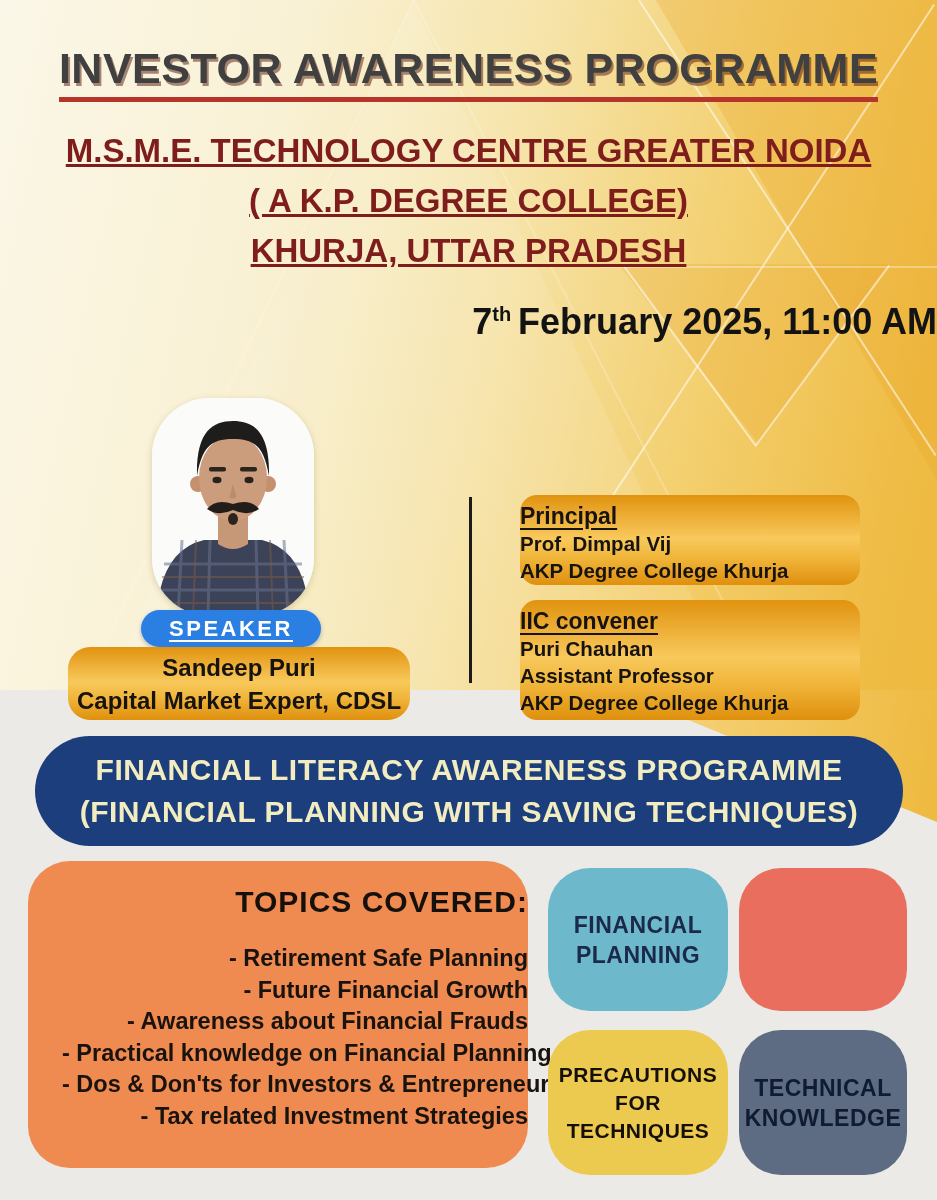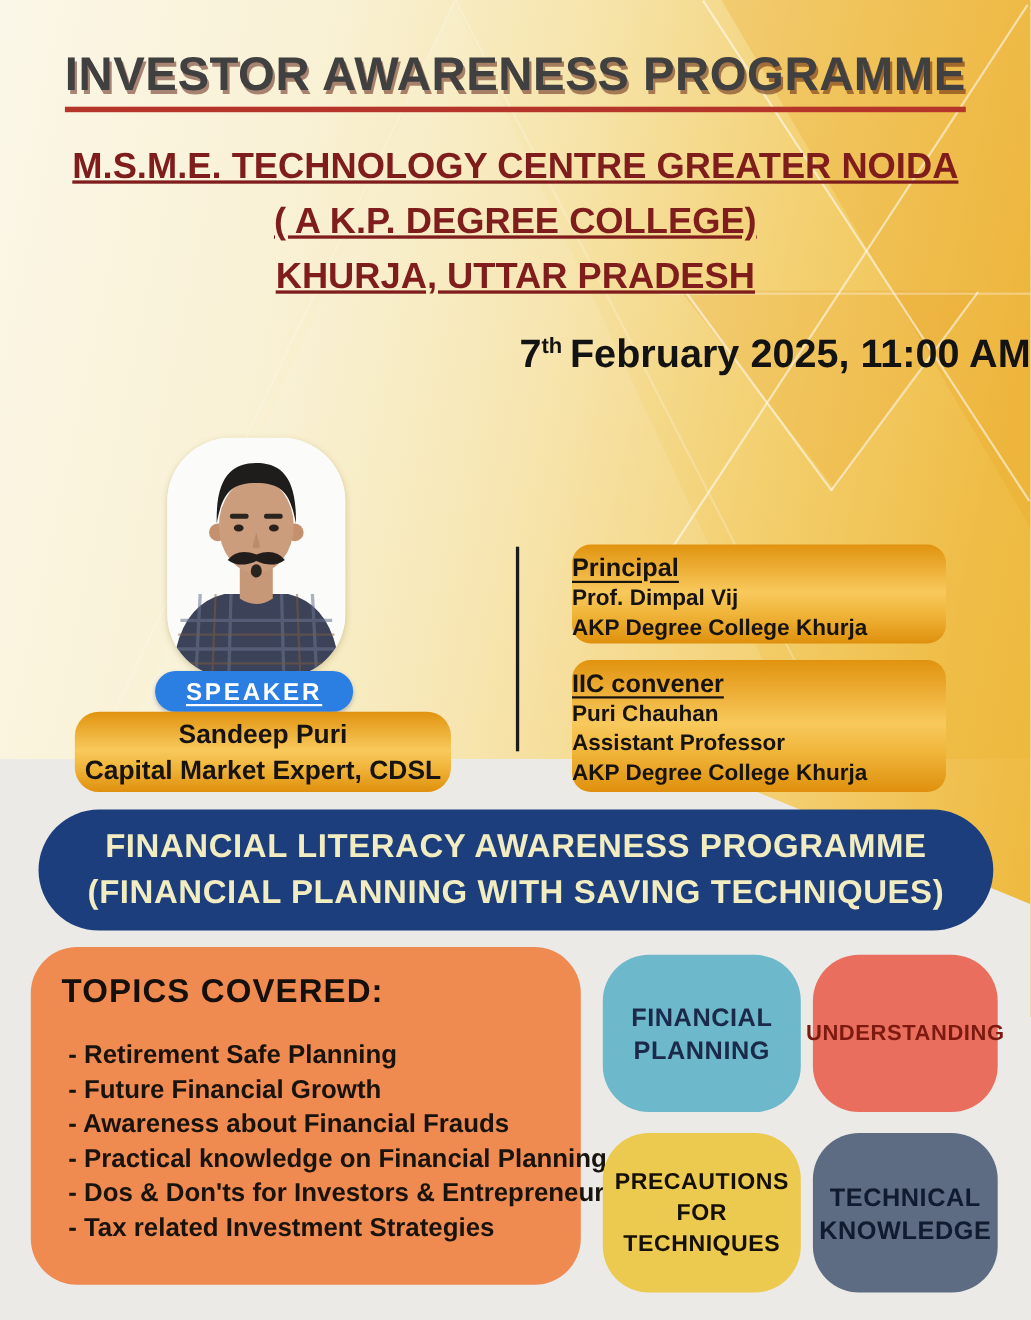--- a/index.html
+++ b/index.html
@@ -66,21 +66,21 @@
 
   
   .banner{position:absolute;left:35px;top:736px;width:868px;height:110px;
     background:#1d3e7c;border-radius:55px;text-align:center;color:#f2edc0;
     font-weight:bold;font-size:30px;line-height:42px;padding-top:13px;
     letter-spacing:.5px;box-sizing:border-box;}
 
   
   .topics{position:absolute;left:28px;top:861px;width:500px;height:307px;
     background:#ef8a51;border-radius:42px;box-sizing:border-box;
-    padding:24px 0 0 28px;color:#19130e;}
+    padding:24px 0 0 28px;color:#19130e;text-align:right;}
   .topics .heading{font-size:30px;font-weight:bold;letter-spacing:1px;color:#15100c;}
   .topics .list{margin-top:24px;}
   .topics .item{font-size:23.5px;font-weight:bold;line-height:31.5px;
     margin-left:6px;white-space:nowrap;}
 
   
   .chip{position:absolute;border-radius:42px;display:flex;flex-direction:column;
     justify-content:center;align-items:center;text-align:center;font-weight:bold;
     letter-spacing:.5px;}
   .chip1{left:548px;top:868px;width:180px;height:143px;background:#6db8ca;
@@ -205,21 +205,20 @@
       <div class="item">- Dos &amp; Don'ts for Investors &amp; Entrepreneur</div>
       <div class="item">- Tax related Investment Strategies</div>
     </div>
   </div>
 
   <div class="chip chip1">
     <div>FINANCIAL</div>
     <div>PLANNING</div>
   </div>
   <div class="chip chip2">
-    <div>UNDERSTANDING</div>
   </div>
   <div class="chip chip3">
     <div>PRECAUTIONS</div>
     <div>FOR</div>
     <div>TECHNIQUES</div>
   </div>
   <div class="chip chip4">
     <div>TECHNICAL</div>
     <div>KNOWLEDGE</div>
   </div>

